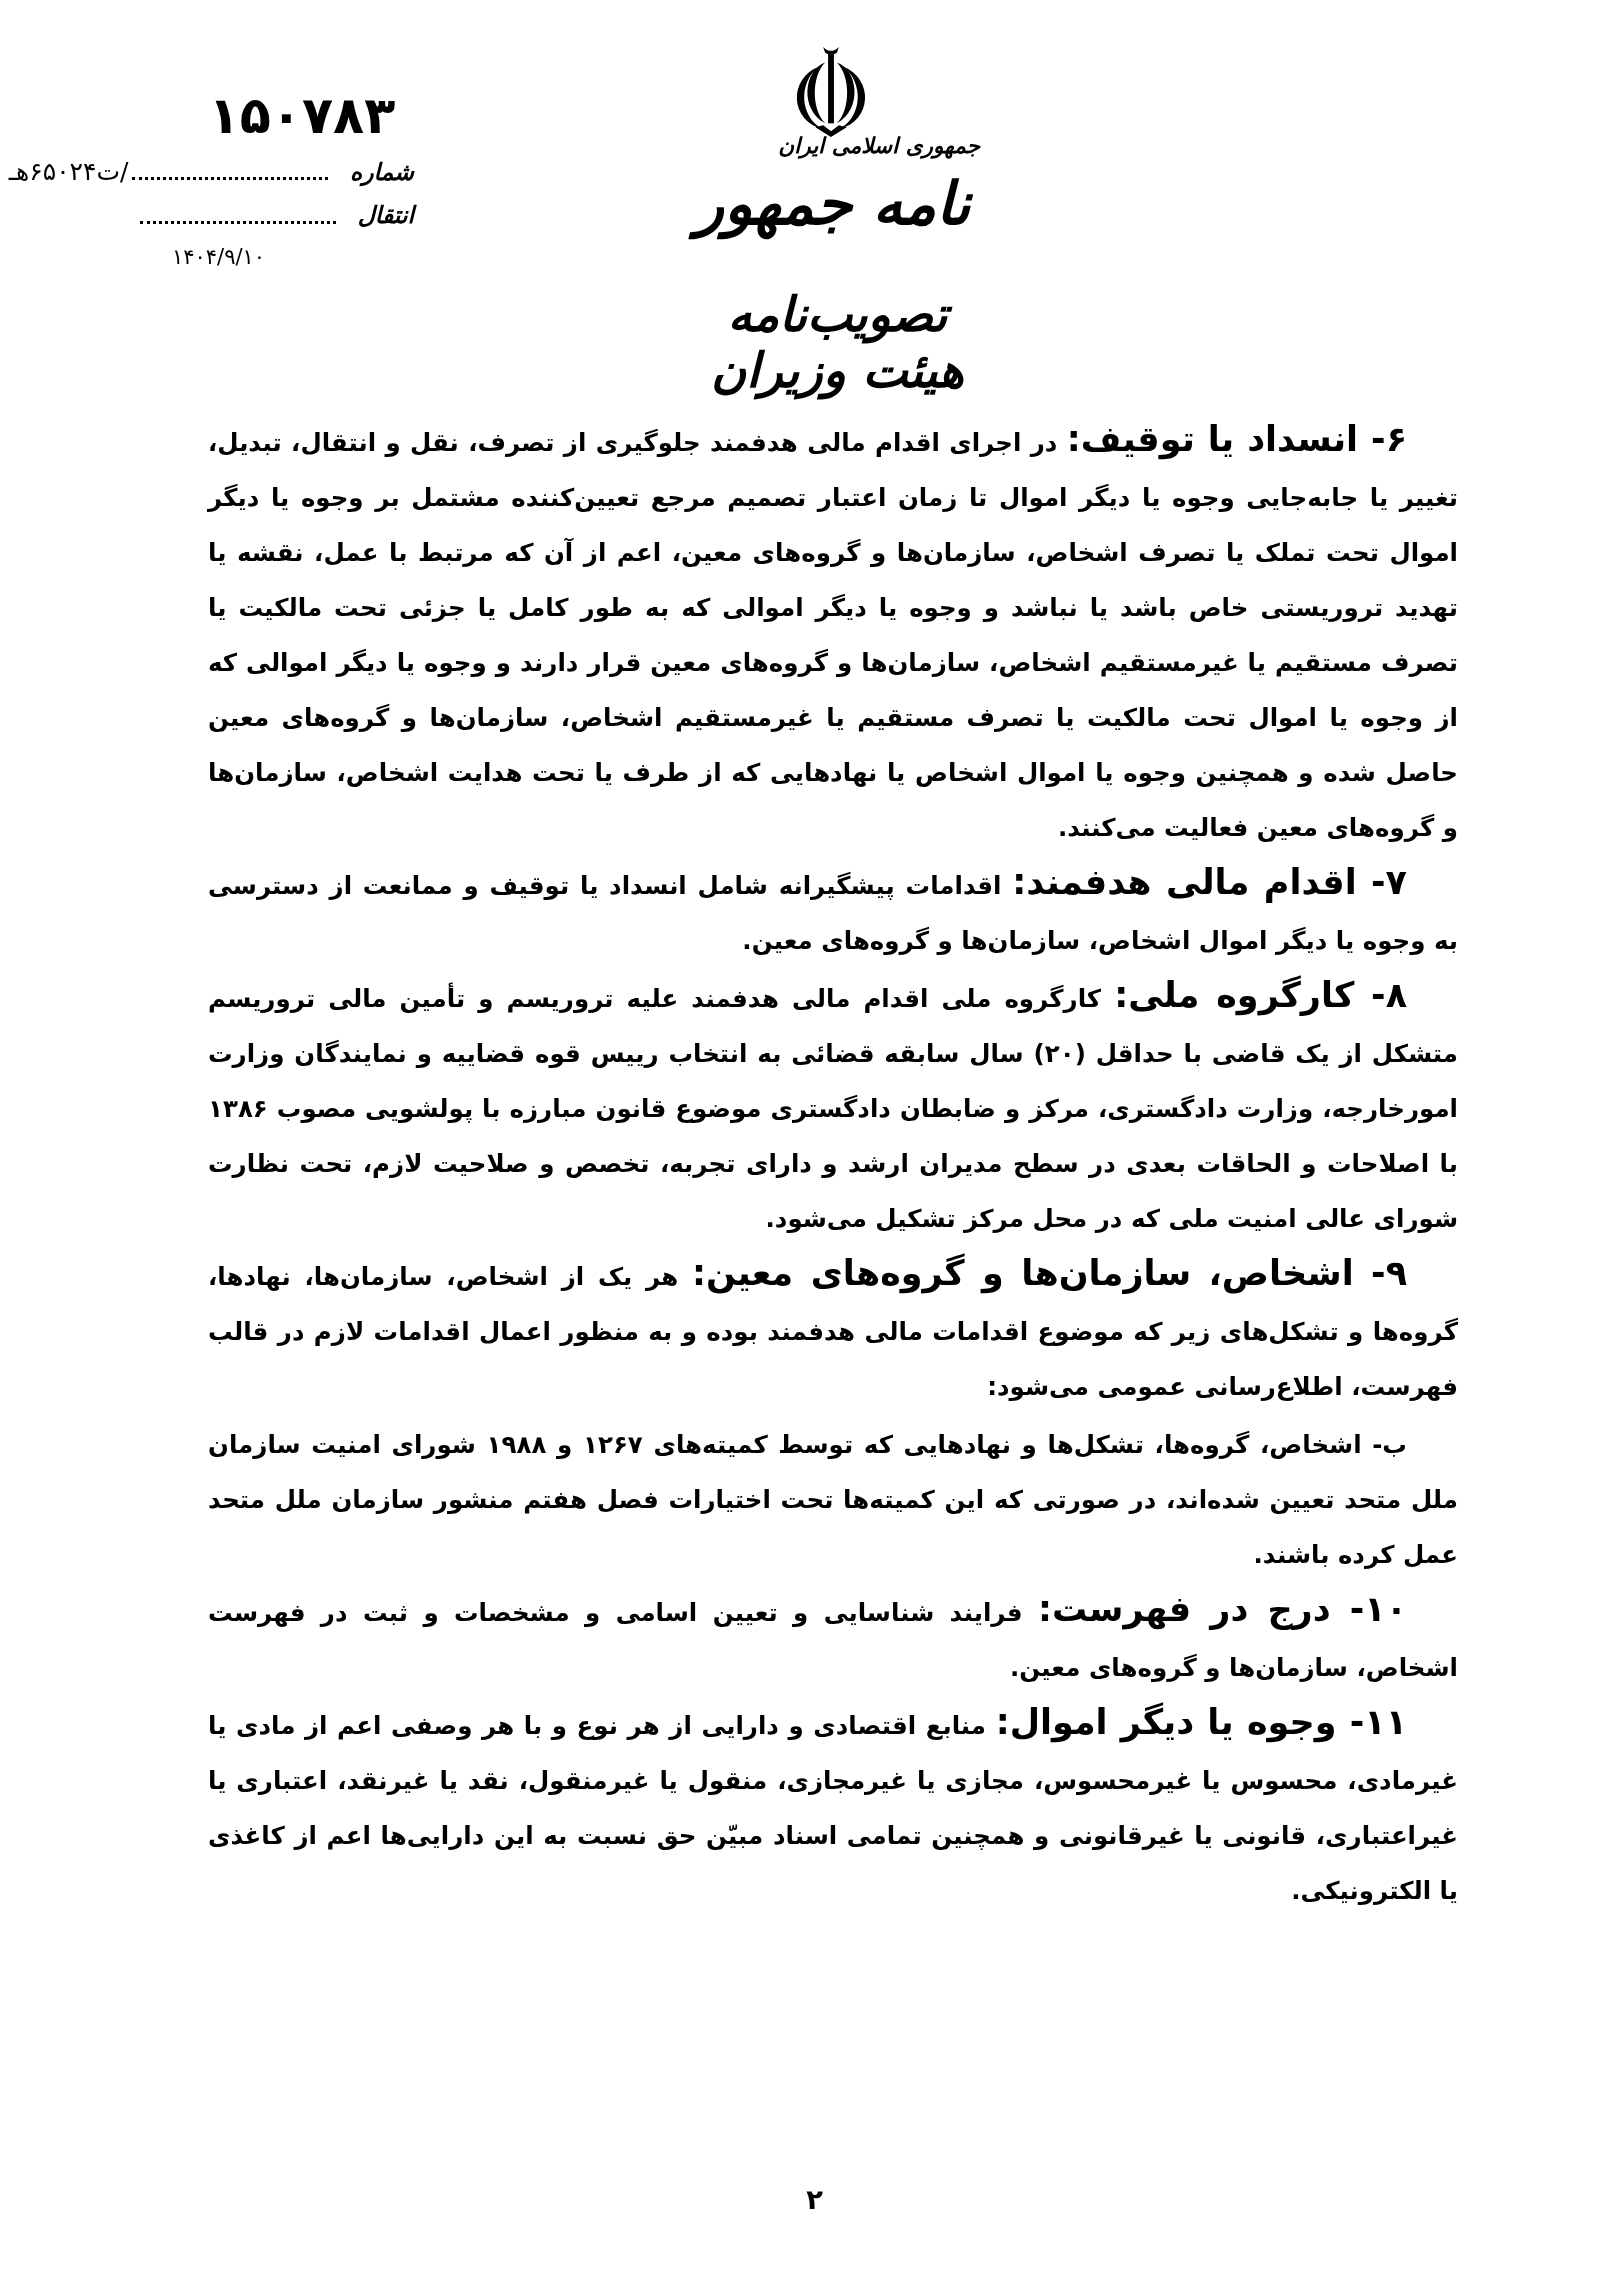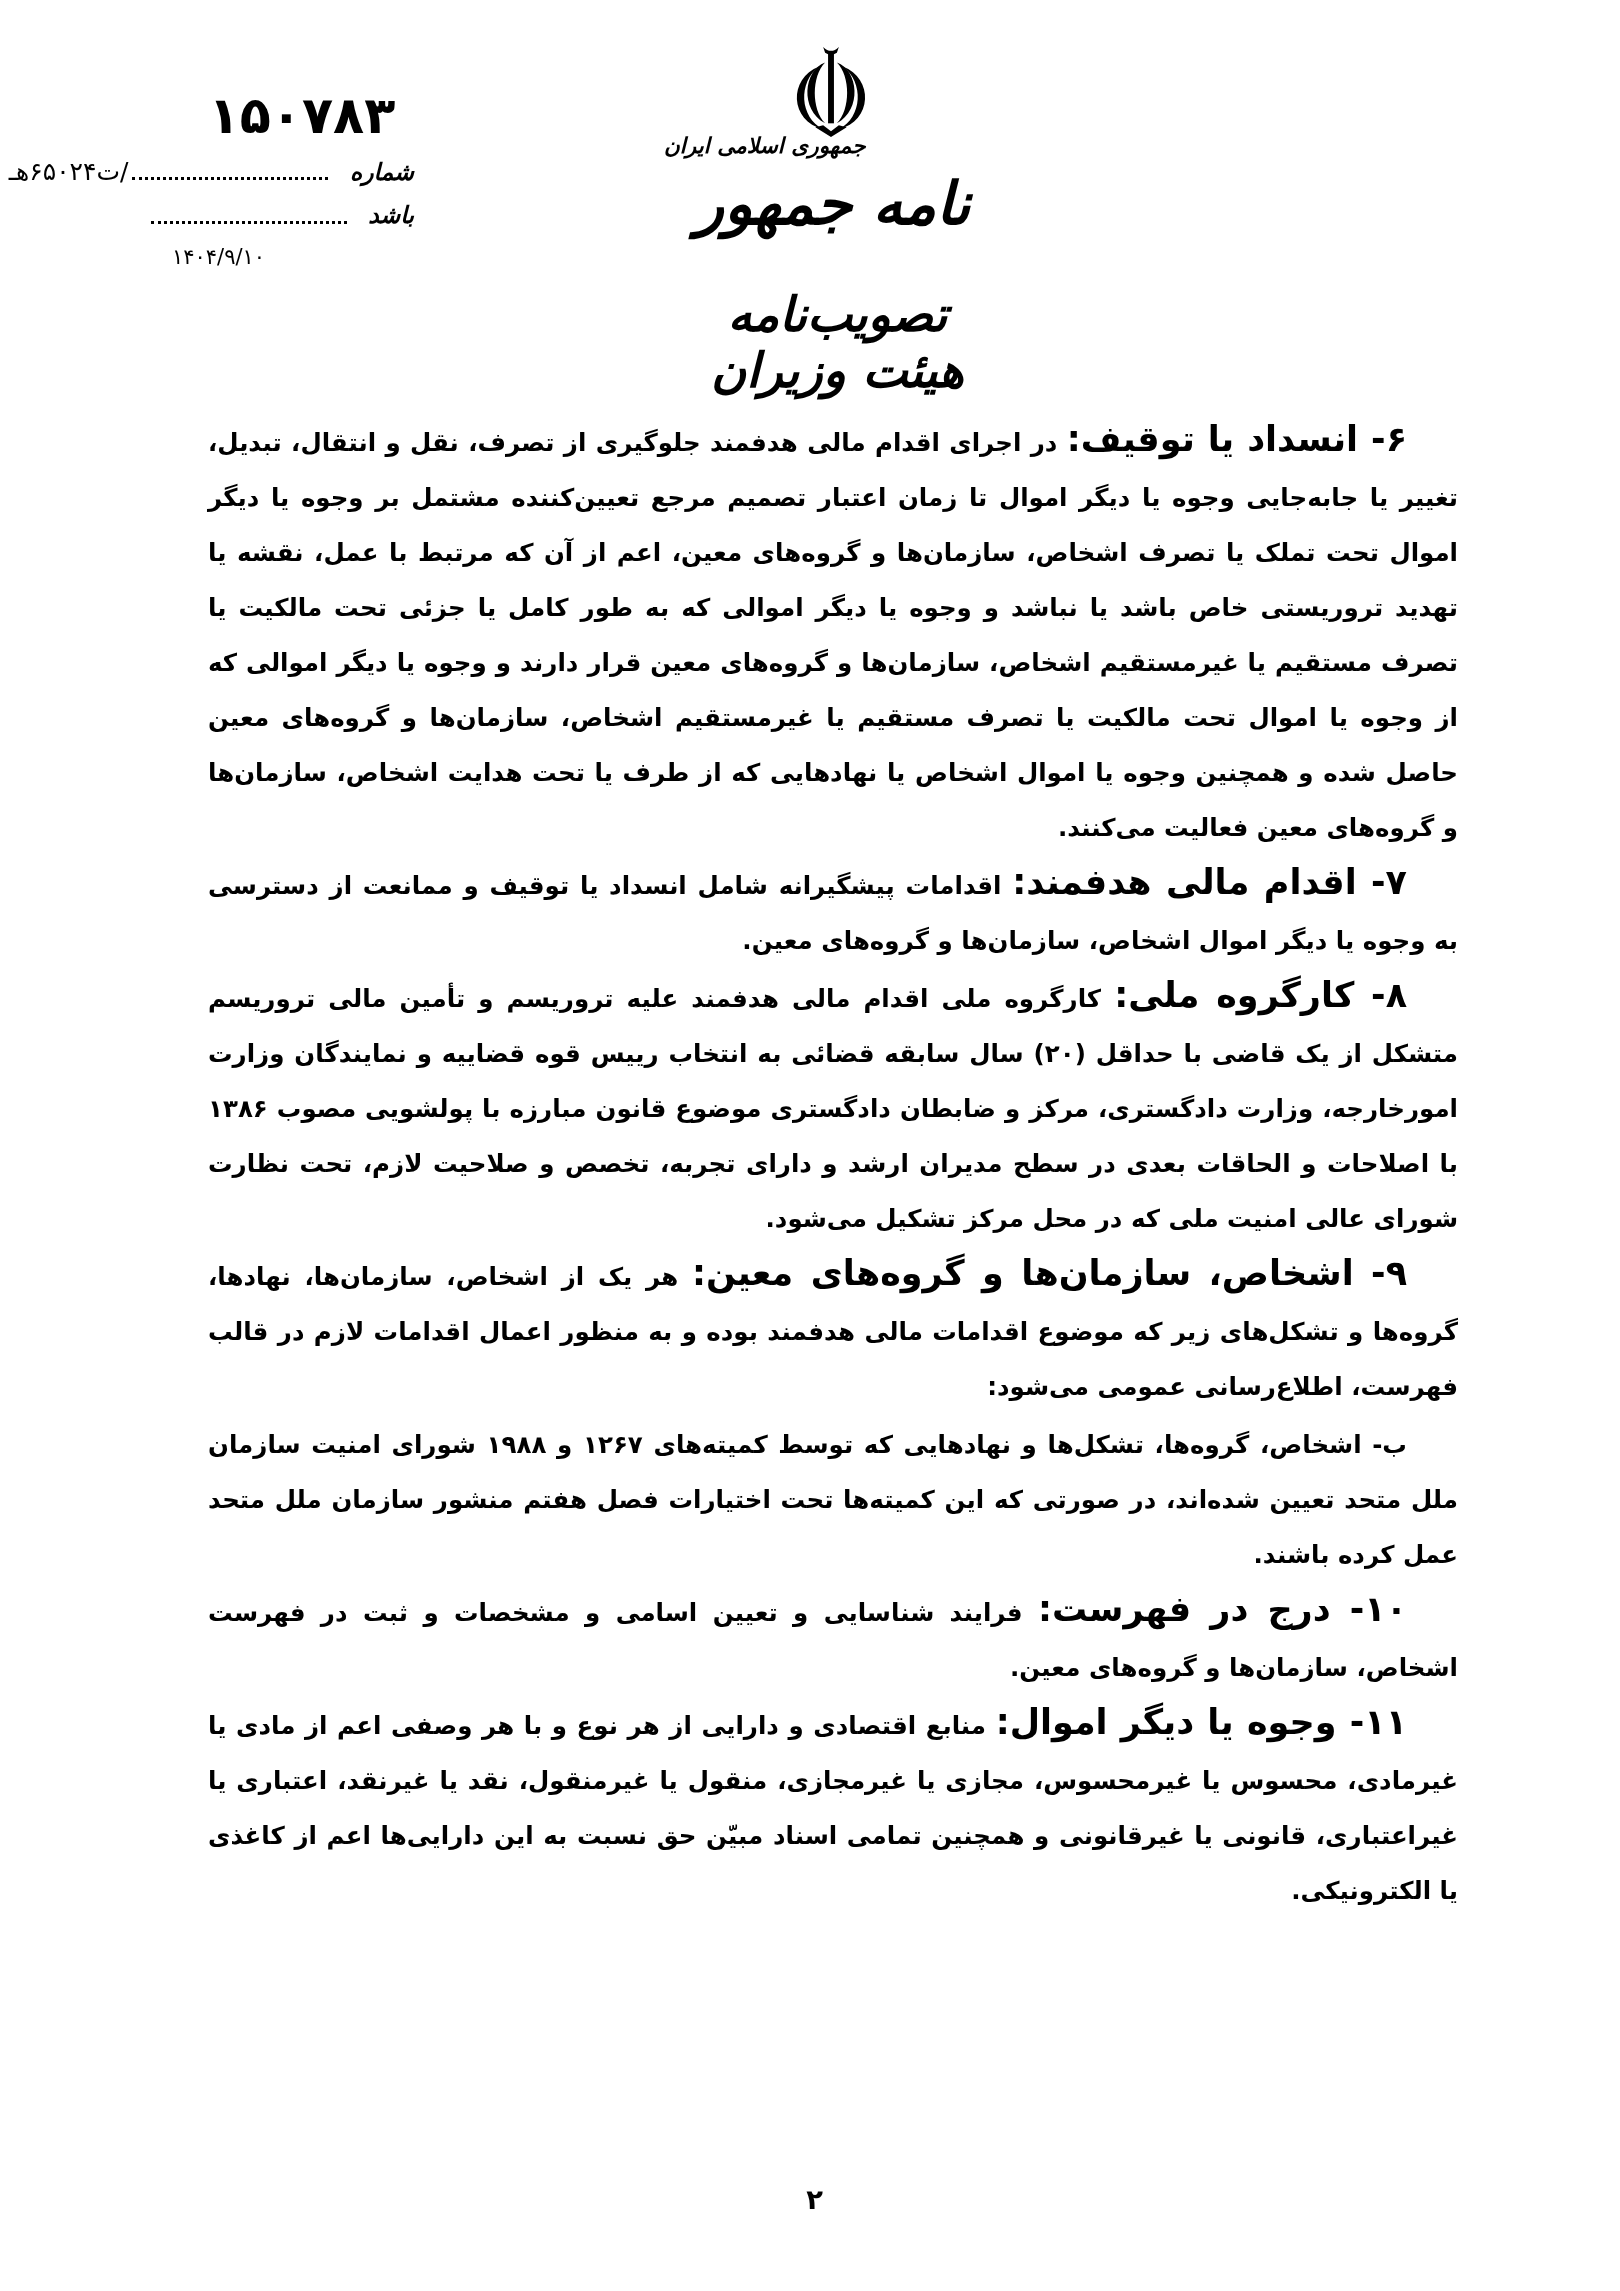--- a/index.html
+++ b/index.html
@@ -7,42 +7,42 @@
   .abs { position:absolute; }
   
   .serial { left:204px; top:86px; width:196px; text-align:center; font-size:51px; font-weight:bold; letter-spacing:7.8px; direction:rtl; font-family:"DejaVu Sans", sans-serif; }
   .meta-row { position:absolute; direction:rtl; display:flex; align-items:flex-end; }
   .meta-label { font-family:"DejaVu Serif", serif; font-style:italic; font-weight:bold; font-size:23.5px; }
   .dots { border-bottom:3.9px dotted #000; width:196px; height:19.6px; margin:0 21.6px 5.9px 0; }
   .ref { font-size:25px; font-weight:normal; margin-right:3.9px; white-space:nowrap; }
   .date { left:172px; top:245px; width:196px; text-align:left; font-size:21px; letter-spacing:5.9px; direction:rtl; }
   
   .emblem { left:782px; top:41px; width:98px; height:98px; }
-  .republic { left:664px; top:133px; width:294px; text-align:left; font-family:"DejaVu Serif", serif; font-style:italic; font-size:21.6px; font-weight:bold; direction:rtl; }
+  .republic { left:686px; top:133px; width:294px; text-align:right; font-family:"DejaVu Serif", serif; font-style:italic; font-size:21.6px; font-weight:bold; direction:rtl; }
   .president { left:676px; top:169px; width:314px; text-align:center; font-family:"DejaVu Serif", serif; font-style:italic; font-size:59px; font-weight:bold; direction:rtl; }
   .decree { left:676px; top:286px; width:323px; text-align:center; font-family:"DejaVu Serif", serif; font-style:italic; font-size:48px; font-weight:bold; direction:rtl; }
   
   .body-text { left:208px; top:412px; width:1250px; direction:rtl; text-align:justify; text-align-last:right; font-family:"DejaVu Sans", sans-serif; font-size:24.5px; font-weight:bold; line-height:55px; }
   .para { margin:0; text-indent:51px; }
   .para .title { font-weight:900; font-size:35px; }
   .page-num { left:800px; top:2184px; width:29px; text-align:center; font-size:27.4px; font-weight:bold; }
 </style>
 </head>
 <body>
 
 <div class="abs serial">۱۵۰۷۸۳</div>
 
 <div class="meta-row" style="right:1206px; top:157px;">
   <span class="meta-label">شماره</span>
   <span class="dots"></span>
   <span class="ref">/ت۶۵۰۲۴هـ</span>
 </div>
 
 <div class="meta-row" style="right:1206px; top:201px;">
-  <span class="meta-label">باشد</span>
+  <span class="meta-label">انتقال</span>
   <span class="dots"></span>
 </div>
 
 <div class="abs date">۱۴۰۴/۹/۱۰</div>
 
 <div class="abs emblem">
   <svg width="98" height="98" viewBox="0 0 100 100">
 
     <path d="M42 6 Q50 14 58 6 L56 12 Q50 16 44 12 Z" fill="#000"></path>
     <rect x="47" y="12" width="6" height="72" fill="#000"></rect>

